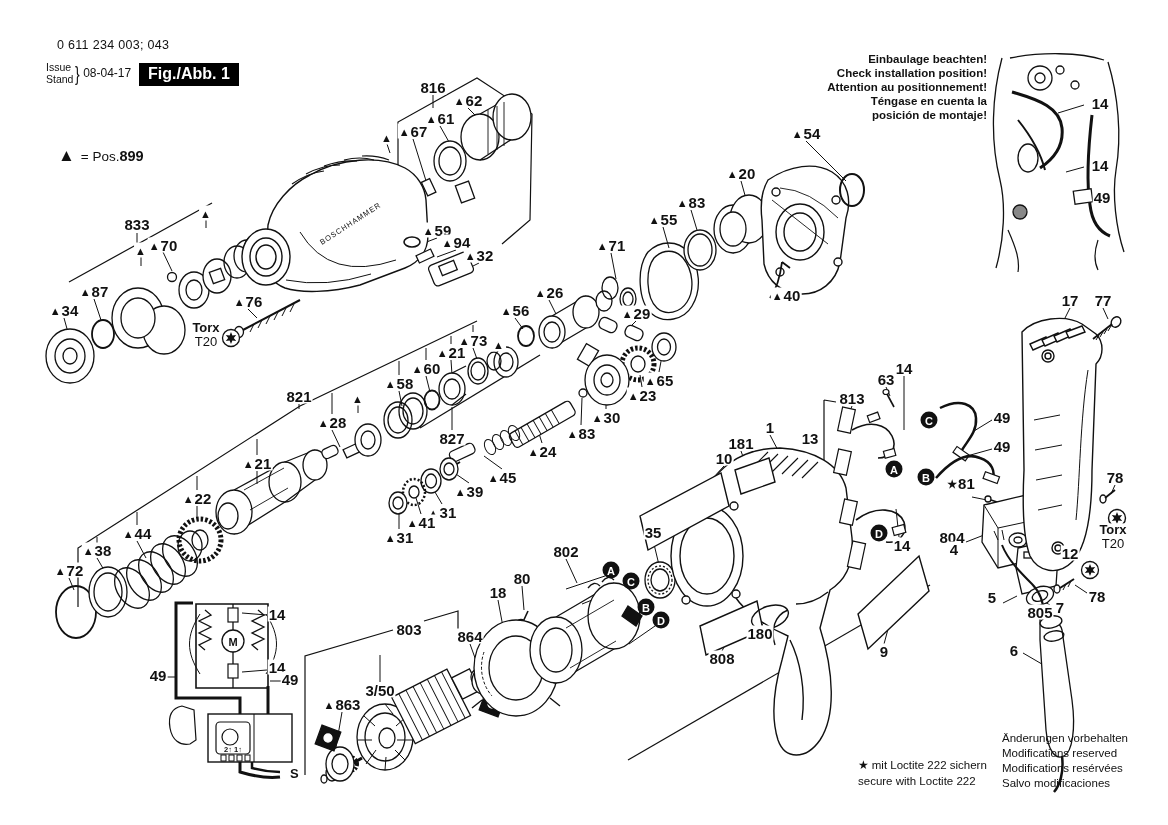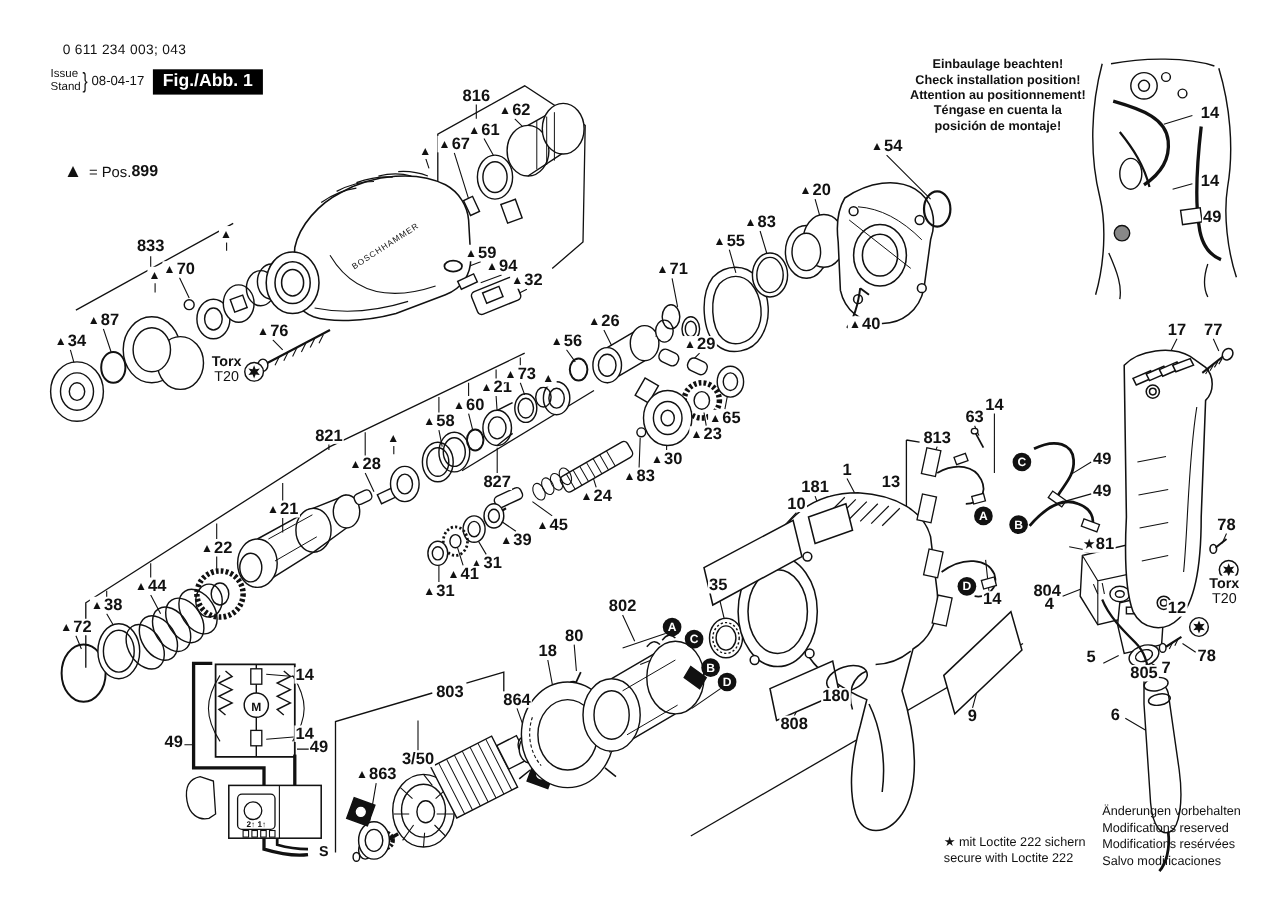--- a/index.html
+++ b/index.html
@@ -18,21 +18,21 @@
   #part-number{position:absolute;left:57px;top:38px;font-size:12.5px;letter-spacing:.3px}
   #issue-block{position:absolute;left:46px;top:62px;display:flex;align-items:center;font-size:10.5px;line-height:1.1}
   #issue-block .words{display:flex;flex-direction:column}
   #issue-block .brace{font-size:20px;font-weight:normal;margin:0 2px 0 1px;transform:scaleX(.7)}
   #issue-block .date{font-size:12px}
   #fig-box{position:absolute;left:139px;top:63px;background:#000;color:#fff;font-weight:bold;
            font-size:16px;padding:2px 9px 3px;z-index:5}
   #legend{position:absolute;left:58px;top:146px;font-size:13.5px;display:flex;align-items:center;z-index:5}
   #legend .tri{font-size:17px;margin-right:6px}
   #legend b{font-size:14.5px;margin-left:0}
-  #note-install{position:absolute;right:181px;top:52px;text-align:center;font-weight:bold;
+  #note-install{position:absolute;right:181px;top:52px;text-align:right;font-weight:bold;
                 font-size:11.5px;line-height:1.22;z-index:5}
   #note-loctite{position:absolute;left:858px;top:758px;font-size:11.5px;line-height:1.3;z-index:5}
   #note-loctite .star{font-size:12px;margin-right:3px}
   #note-mods{position:absolute;left:1002px;top:731px;font-size:11.5px;line-height:1.3;z-index:5}
 </style>
 </head>
 <body>
 
 <div id="stage">
 
@@ -492,21 +492,21 @@
       <div class="callout" style="left: 760px; top: 633px;"><span>180</span></div>
       <div class="callout" style="left: 722px; top: 658px;"><span>808</span></div>
       <div class="callout" style="left: 884px; top: 651px;"><span>9</span></div>
       <div class="callout" style="left: 810px; top: 438px;"><span>13</span></div>
       <div class="callout" style="left: 852px; top: 398px;"><span>813</span></div>
       <div class="callout" style="left: 886px; top: 379px;"><span>63</span></div>
       <div class="callout" style="left: 904px; top: 368px;"><span>14</span></div>
       <div class="callout" style="left: 902px; top: 545px;"><span>14</span></div>
       <div class="callout" style="left: 1002px; top: 417px;"><span>49</span></div>
       <div class="callout" style="left: 1002px; top: 446px;"><span>49</span></div>
-      <div class="callout" style="left: 961px; top: 495px; margin-left: 38px;"><span class="mk">★</span><span>81</span></div>
+      <div class="callout" style="left: 961px; top: 483px;"><span class="mk">★</span><span>81</span></div>
       <div class="callout" style="left: 952px; top: 537px;"><span>804</span></div>
       <div class="callout" style="left: 954px; top: 549px;"><span>4</span></div>
       <div class="callout" style="left: 1070px; top: 300px;"><span>17</span></div>
       <div class="callout" style="left: 1103px; top: 300px;"><span>77</span></div>
       <div class="callout" style="left: 1115px; top: 477px;"><span>78</span></div>
       <div class="callout" style="left: 1070px; top: 553px;"><span>12</span></div>
       <div class="callout" style="left: 1097px; top: 596px;"><span>78</span></div>
       <div class="callout" style="left: 1060px; top: 607px;"><span>7</span></div>
       <div class="callout" style="left: 992px; top: 597px;"><span>5</span></div>
       <div class="callout" style="left: 1040px; top: 612px;"><span>805</span></div>

